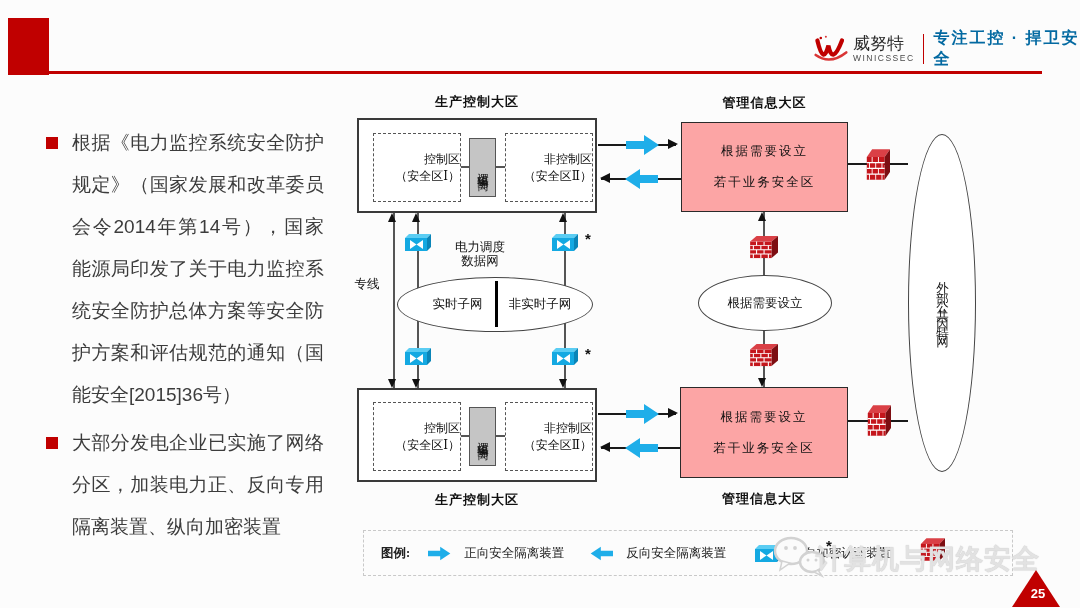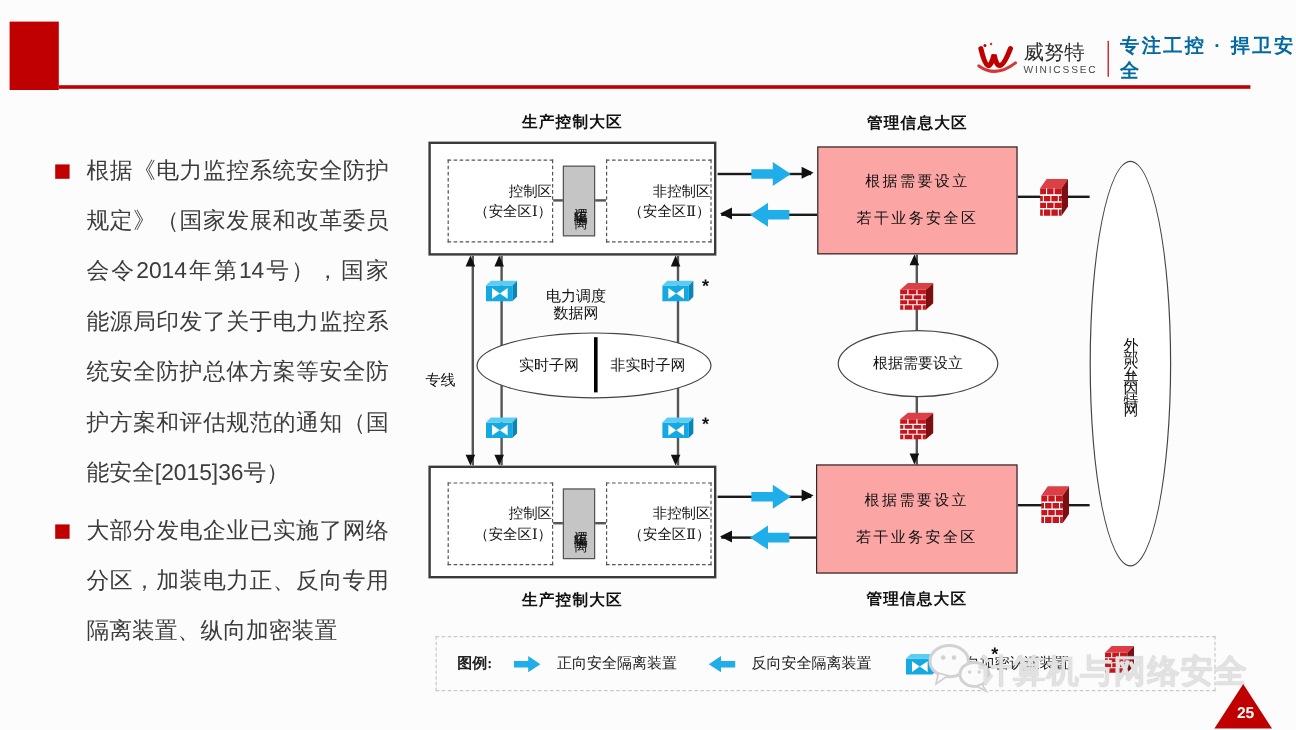--- a/index.html
+++ b/index.html
@@ -258,21 +258,21 @@
   <svg class="abs" style="left:748px;top:343px;" width="30" height="24" viewBox="0 0 28 26" preserveAspectRatio="none">
       <use href="#sym-firewall"></use>
     </svg>
   <svg class="abs" style="left:865px;top:148px;" width="25" height="33" viewBox="0 0 28 26" preserveAspectRatio="none">
       <use href="#sym-firewall"></use>
     </svg>
   <svg class="abs" style="left:866px;top:404px;" width="25" height="33" viewBox="0 0 28 26" preserveAspectRatio="none">
       <use href="#sym-firewall"></use>
     </svg>
 
-  <span class="nlabel serif" style="left:352px;top:277px;width:30px;margin-top:33px;">专线</span>
+  <span class="nlabel serif" style="left:352px;top:277px;width:30px;">专线</span>
 
   <div class="legend serif">
     <span class="lg-title">图例:</span>
     <svg style="margin-left:18px;" width="23" height="15" viewBox="0 0 34 22">
         <use href="#sym-arrow-r"></use>
       </svg>
     <span style="margin-left:13px;">正向安全隔离装置</span>
     <svg style="margin-left:26px;" width="23" height="15" viewBox="0 0 34 22">
         <use href="#sym-arrow-l"></use>
       </svg>

